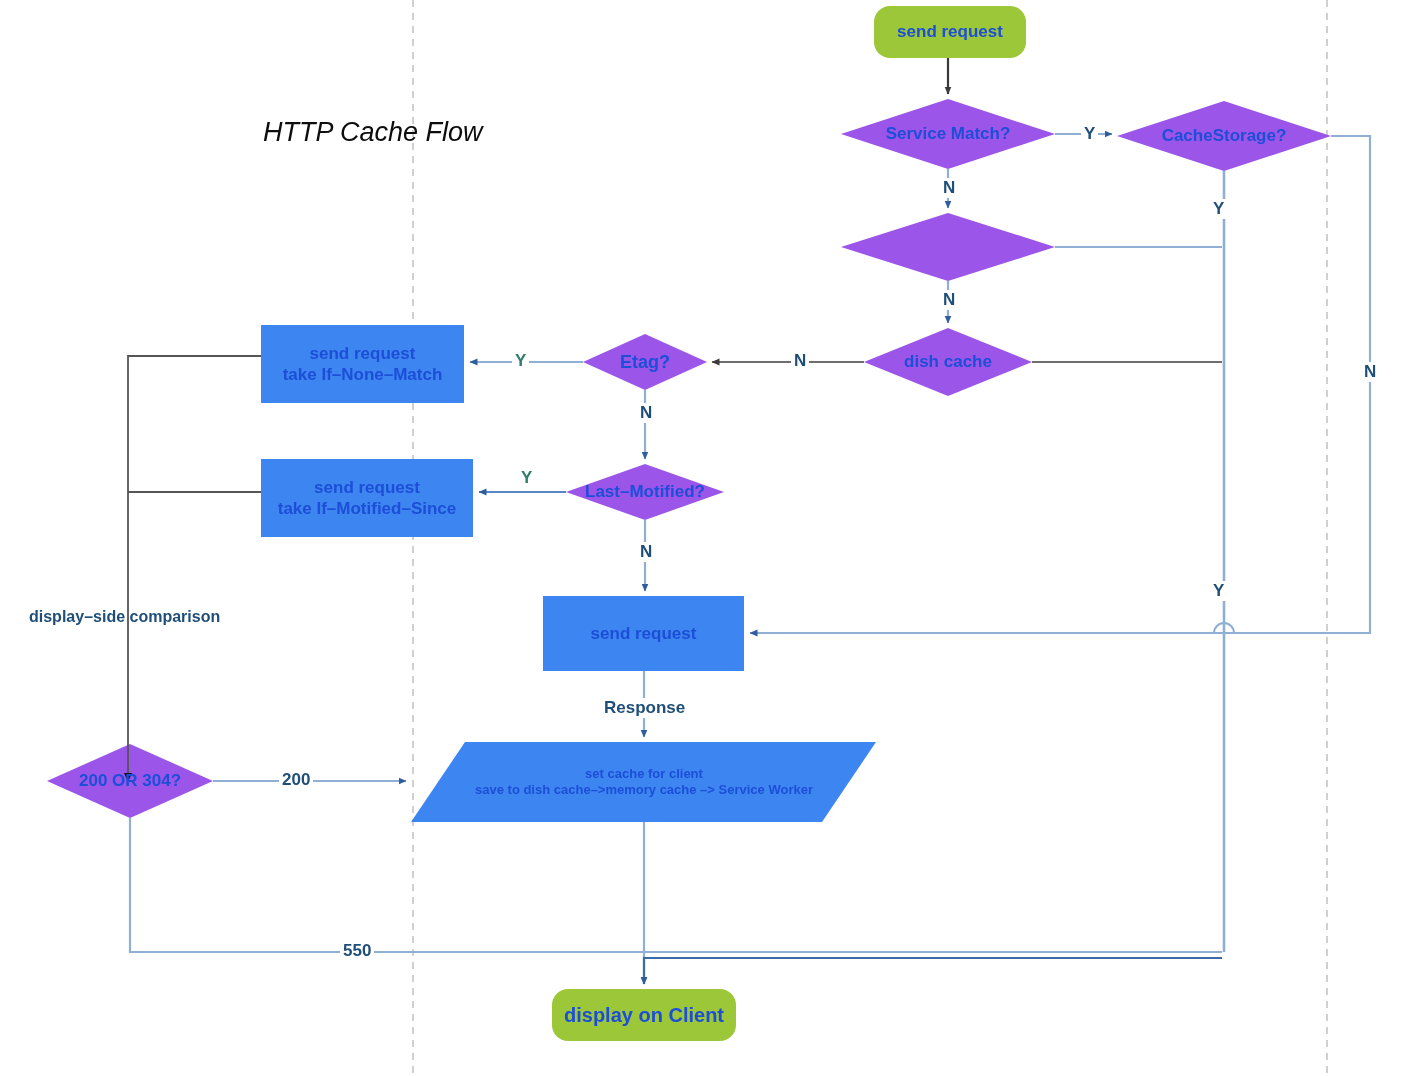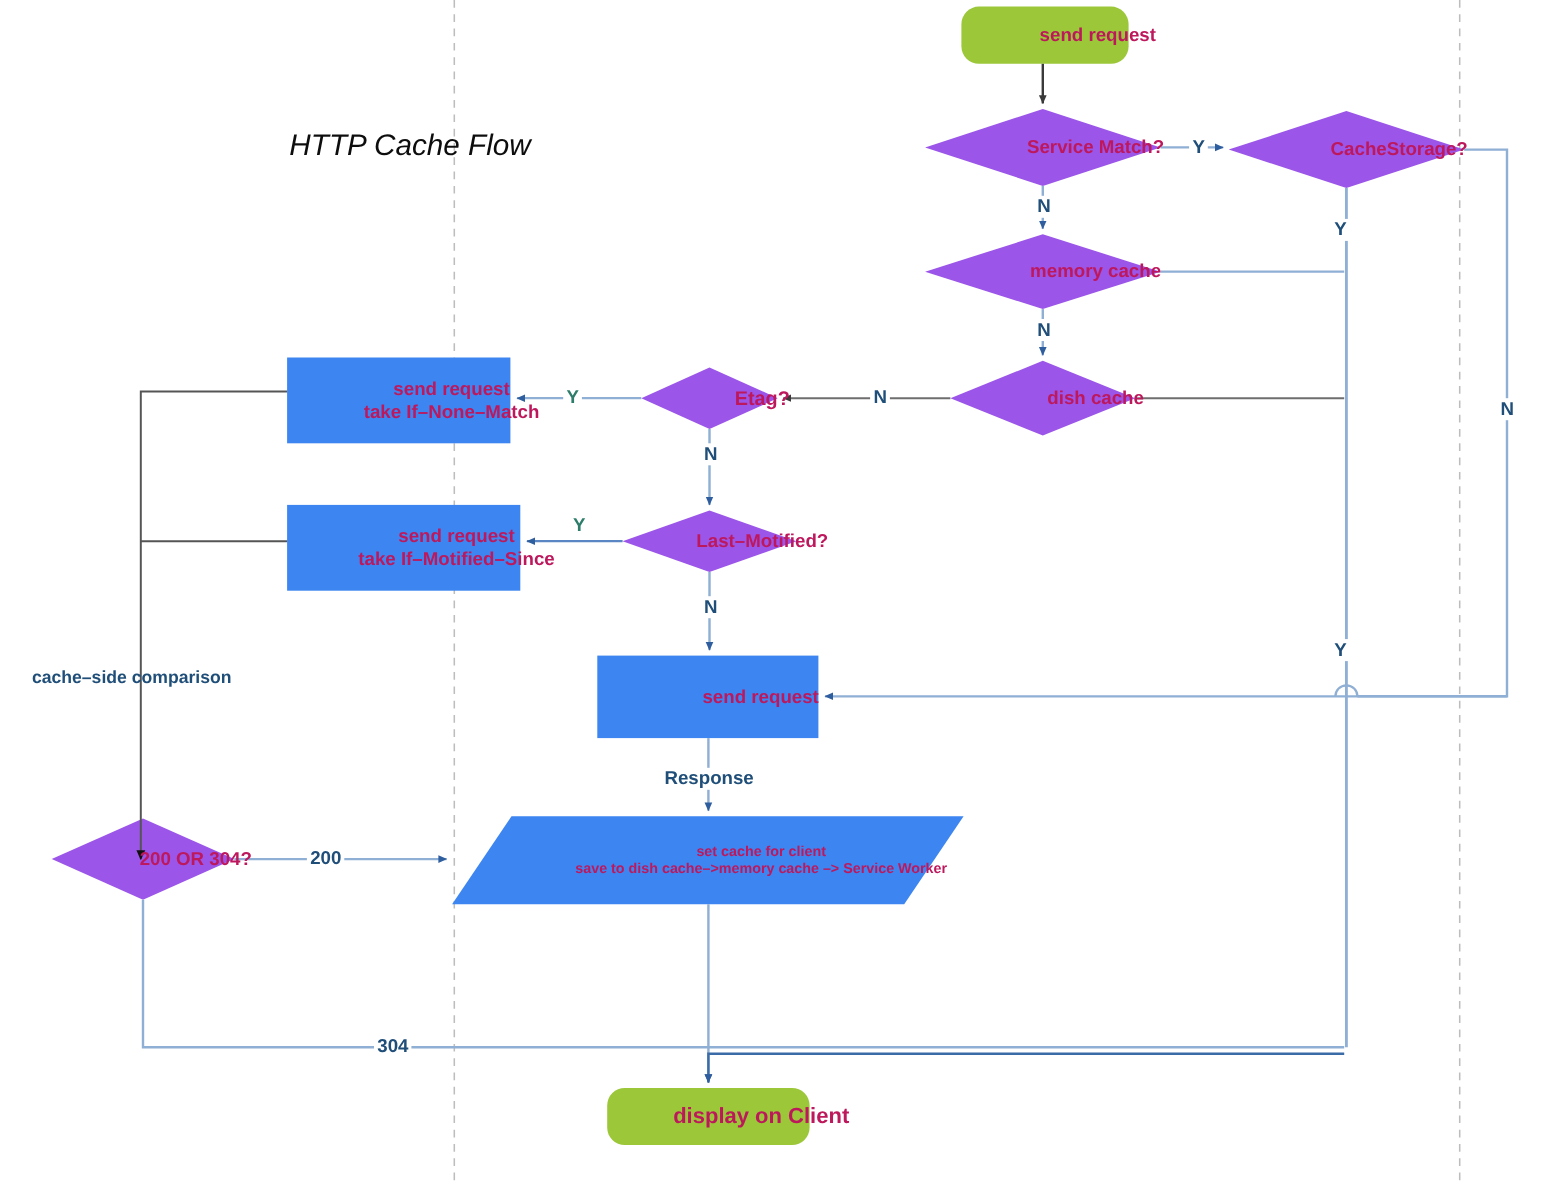--- a/index.html
+++ b/index.html
@@ -3,25 +3,24 @@
 <meta charset="utf-8">
 <style>
   html,body{margin:0;padding:0;background:#ffffff;}
   body{font-family:"Liberation Sans", sans-serif;}
   #stage{position:relative;width:1420px;height:1076px;background:#fff;overflow:hidden;}
   svg#diagram{position:absolute;left:0;top:0;width:1420px;height:1076px;}
   .shape-text{
     position:absolute;
     display:flex;align-items:center;justify-content:center;
     text-align:center;
-    color:#be185d;
+    color:#1d4ed8;
     font-weight:bold;
     pointer-events:none;
     line-height:1.25;
-    padding-left:48px;
   }
   .edge-label{
     position:absolute;
     color:#1F4E79;
     font-weight:bold;
     font-size:17px;
     background:#ffffff;
     padding:0 3px;
     white-space:nowrap;
   }
@@ -138,21 +137,20 @@
   </svg>
 
   <div class="title" style="left:263px;top:117px;">HTTP Cache Flow</div>
 
   <div class="shape-text" style="left:874px;top:6px;width:152px;height:52px;font-size:17px;">send request</div>
 
   <div class="shape-text" style="left:841px;top:116px;width:214px;height:36px;font-size:17px;">Service Match?</div>
 
   <div class="shape-text" style="left:1117px;top:118px;width:214px;height:36px;font-size:17px;">CacheStorage?</div>
 
-  <div class="shape-text" style="left:841px;top:229px;width:214px;height:36px;font-size:17px;">memory cache</div>
 
   <div class="shape-text" style="left:864px;top:344px;width:168px;height:36px;font-size:17px;">dish cache</div>
 
   <div class="shape-text" style="left:583px;top:345px;width:124px;height:34px;font-size:18px;">Etag?</div>
 
   <div class="shape-text" style="left:566px;top:475px;width:158px;height:34px;font-size:17px;text-align:right;">Last–Motified?</div>
 
   <div class="shape-text" style="left:261px;top:325px;width:203px;height:78px;font-size:17px;white-space:pre-line;">send request
 take If–None–Match</div>
 
@@ -174,17 +172,17 @@
   <div class="edge-label" style="left:1361px;top:362px;">N</div>
   <div class="edge-label" style="left:940px;top:290px;">N</div>
   <div class="edge-label" style="left:791px;top:351px;">N</div>
   <div class="edge-label green" style="left:512px;top:351px;">Y</div>
   <div class="edge-label" style="left:637px;top:403px;">N</div>
   <div class="edge-label green" style="left:518px;top:468px;">Y</div>
   <div class="edge-label" style="left:637px;top:542px;">N</div>
   <div class="edge-label" style="left:1210px;top:581px;">Y</div>
   <div class="edge-label" style="left:601px;top:698px;">Response</div>
   <div class="edge-label" style="left:279px;top:770px;">200</div>
-  <div class="edge-label" style="left:340px;top:941px;">304</div>
+  <div class="edge-label" style="left:340px;top:941px;">550</div>
 
-  <div class="note" style="left:29px;top:608px;">cache–side comparison</div>
+  <div class="note" style="left:29px;top:608px;">display–side comparison</div>
 
 </div>
 
 </body></html>

